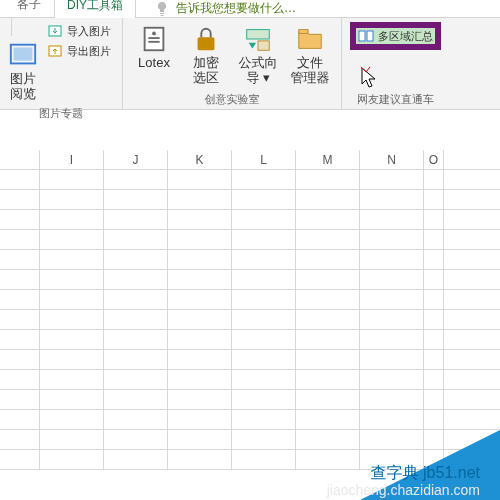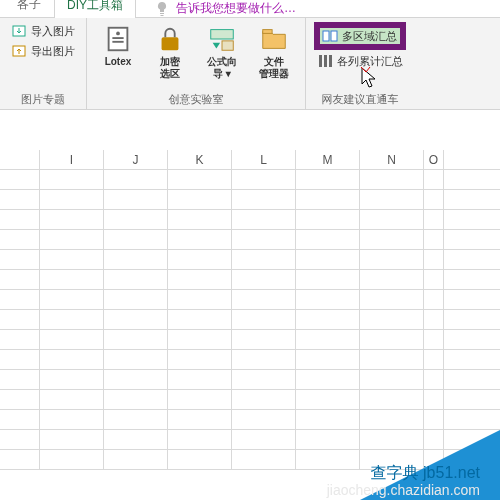--- a/index.html
+++ b/index.html
@@ -35,21 +35,21 @@
     font-weight: 500;
     border-top: 1px solid #d4d4d4;
     border-radius: 2px 2px 0 0;
     margin-bottom: -1px;
   }
   .tellme {
     display: flex;
     align-items: center;
     gap: 6px;
     margin-left: 18px;
-    color: #a21caf;
+    color: #4d7c0f;
   }
   .ribbon {
     display: flex;
     background: #f3f3f3;
     border-bottom: 1px solid #d4d4d4;
     height: 92px;
   }
   .group {
     display: flex;
     flex-direction: column;
@@ -73,21 +73,21 @@
     display: flex;
     flex-direction: column;
     align-items: center;
     width: 46px;
     gap: 2px;
     text-align: center;
     line-height: 1.15;
     cursor: pointer;
     padding: 2px 0;
   }
-  .big-btn .lbl { font-size: 10px; color: #333; font-weight: bold; }
+  .big-btn .lbl { font-size: 13px; color: #333; }
   .small-row {
     display: flex;
     align-items: center;
     gap: 4px;
     padding: 1px 3px;
     cursor: pointer;
     white-space: nowrap;
   }
   .small-row.hover {
     background: #c6e5c6;
@@ -162,20 +162,31 @@
         </svg>
     </span>
     <span>告诉我您想要做什么…</span>
   </div>
 </div>
 
 <div class="ribbon">
 
   <div class="group">
     <div class="group-body">
+      <div class="stack" style="justify-content:flex-start">
+        <div style="height:18px;margin-left:-8px;margin-top:-4px;border-right:1px solid #d4d4d4;width:12px"></div>
+        <div class="big-btn" style="width:30px">
+          <svg class="big-icon" viewBox="0 0 32 32">
+            <rect x="3" y="5" width="26" height="20" fill="none" stroke="#3a7bd5" stroke-width="2"></rect>
+            <rect x="6" y="8" width="20" height="14" fill="#b0d0f0"></rect>
+          </svg>
+          <span class="lbl" style="white-space:pre-line">图片
+阅览</span>
+        </div>
+      </div>
       <div class="stack">
         <div class="small-row">
           <svg class="small-icon" viewBox="0 0 16 16">
               <rect x="2" y="3" width="12" height="10" fill="#fff" stroke="#2a8"></rect>
               <path d="M8 5v5M6 8l2 2 2-2" stroke="#2a8" fill="none"></path>
             </svg>
           <span class="slbl">导入图片</span>
         </div>
         <div class="small-row">
           <svg class="small-icon" viewBox="0 0 16 16">
@@ -232,28 +243,20 @@
   <div class="group" style="border-right:none">
     <div class="group-body">
       <div class="stack">
         <div class="small-row hover">
           <svg class="small-icon" viewBox="0 0 16 16">
               <rect x="1" y="3" width="6" height="10" fill="#fff" stroke="#3a7bd5"></rect>
               <rect x="9" y="3" width="6" height="10" fill="#fff" stroke="#3a7bd5"></rect>
             </svg>
           <span class="slbl">多区域汇总</span>
         </div>
-        <div class="small-row">
-          <svg class="small-icon" viewBox="0 0 16 16">
-              <rect x="2" y="2" width="3" height="12" fill="#6a6a6a"></rect>
-              <rect x="7" y="2" width="3" height="12" fill="#6a6a6a"></rect>
-              <rect x="12" y="2" width="3" height="12" fill="#6a6a6a"></rect>
-            </svg>
-          <span class="slbl">各列累计汇总</span>
-        </div>
       </div>
     </div>
     <div class="group-label">网友建议直通车</div>
   </div>
 </div>
 
 <svg class="cursor" width="20" height="24" viewBox="0 0 20 24">
   <path d="M2 2l0 16 4-4 3 7 3-1-3-7 6 0z" fill="#fff" stroke="#000" stroke-width="1"></path>
   <path d="M1 1 L6 6" stroke="#d00" stroke-width="1"></path>
   <path d="M10 1 L6 6" stroke="#d00" stroke-width="1"></path>

